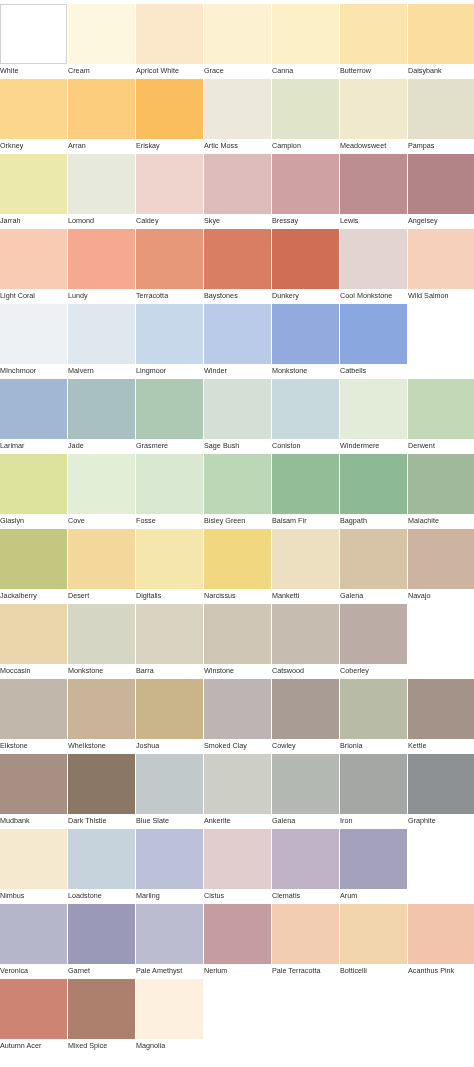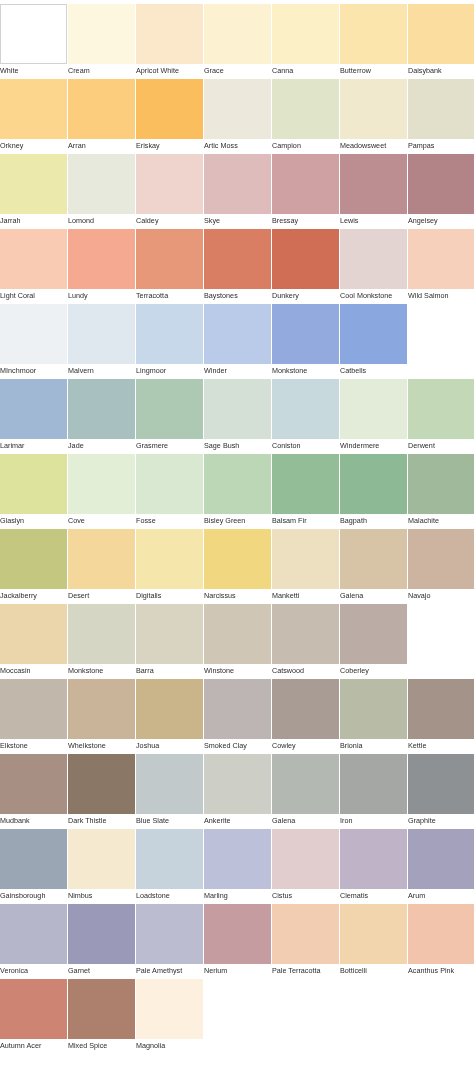--- a/index.html
+++ b/index.html
@@ -376,24 +376,20 @@
         <div class="swatch-chip" style="background: rgb(165, 167, 165);"></div>
         <div class="swatch-label">Iron</div>
       </div>
       <div class="swatch-cell">
         <div class="swatch-chip" style="background: rgb(142, 145, 148);"></div>
         <div class="swatch-label">Graphite</div>
       </div>
     </div>
     <div class="swatch-row">
       <div class="swatch-cell">
-        <div class="swatch-chip" style="background: rgb(155, 166, 180);"></div>
-        <div class="swatch-label">Gainsborough</div>
-      </div>
-      <div class="swatch-cell">
         <div class="swatch-chip" style="background: rgb(245, 234, 208);"></div>
         <div class="swatch-label">Nimbus</div>
       </div>
       <div class="swatch-cell">
         <div class="swatch-chip" style="background: rgb(199, 211, 220);"></div>
         <div class="swatch-label">Loadstone</div>
       </div>
       <div class="swatch-cell">
         <div class="swatch-chip" style="background: rgb(189, 192, 217);"></div>
         <div class="swatch-label">Marling</div>

